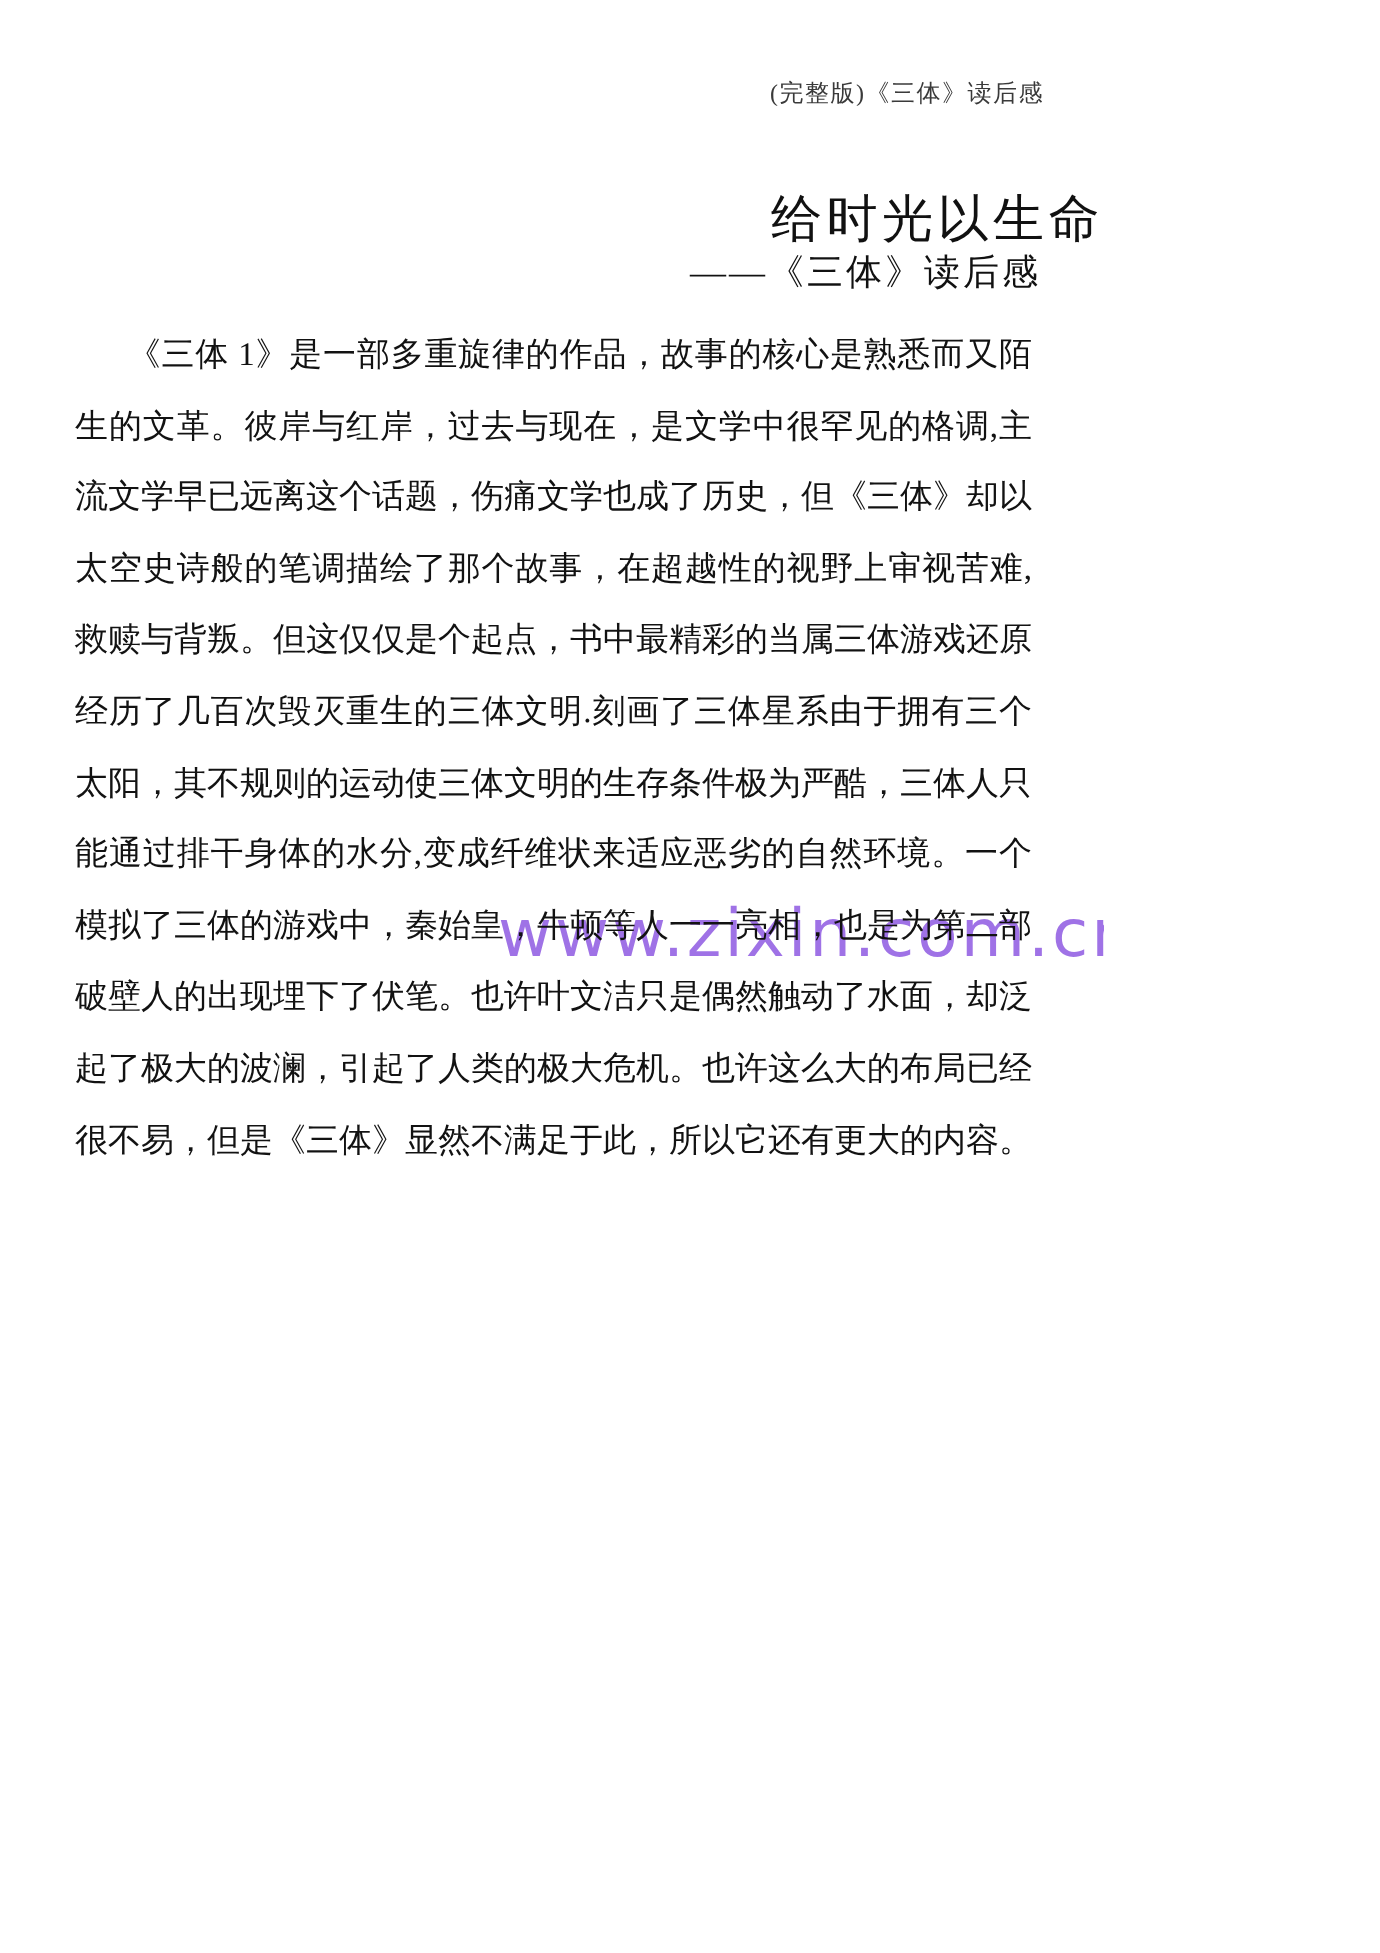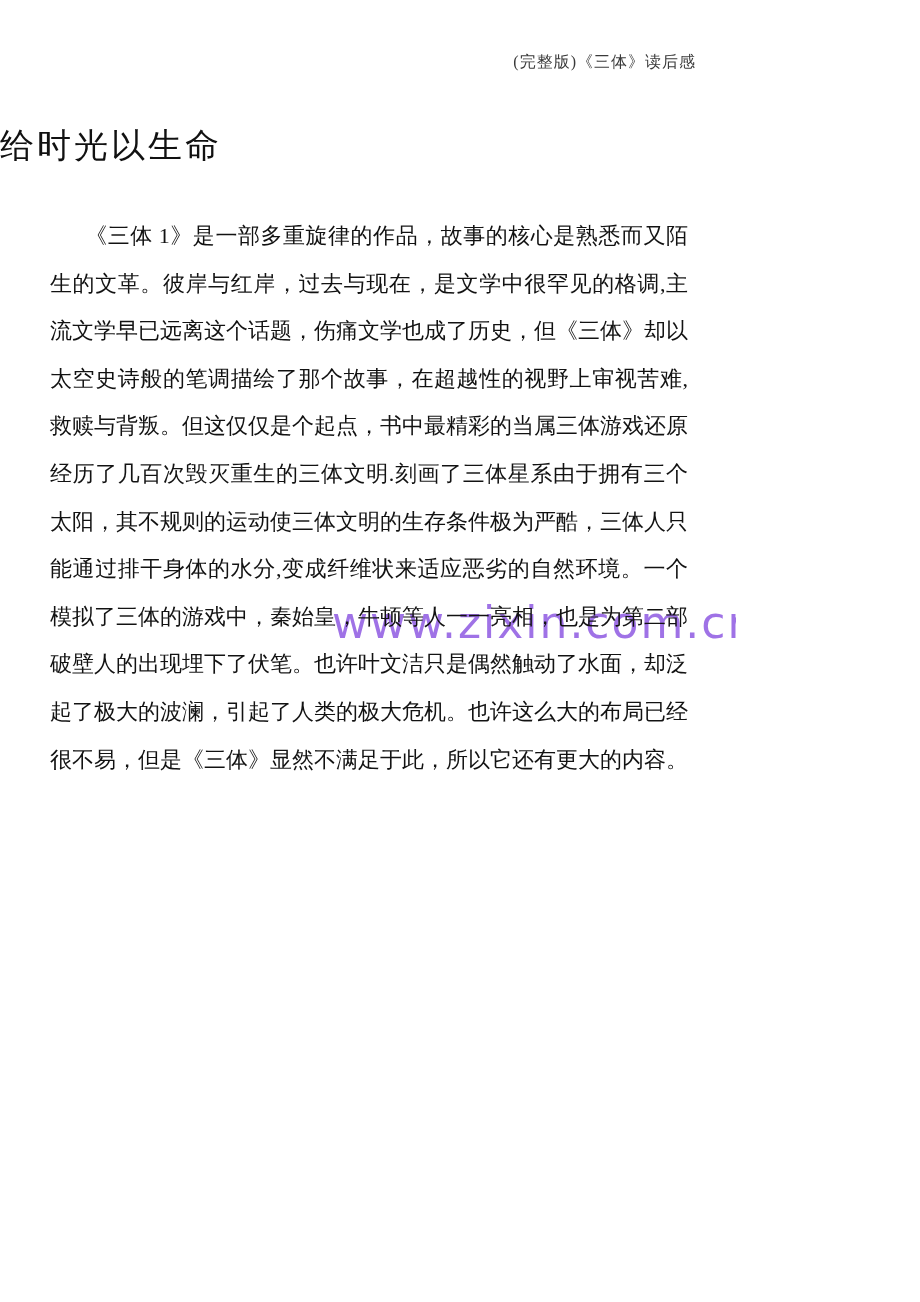--- a/index.html
+++ b/index.html
@@ -24,21 +24,21 @@
     text-align: right;
     font-size: 16px;
     color: #3a3a3a;
     letter-spacing: 1px;
   }
   .doc-title {
     position: absolute;
     top: 100px;
     left: 0;
     width: 100%;
-    text-align: left;
+    text-align: right;
     font-size: 34px;
     font-weight: 400;
     letter-spacing: 3px;
     color: #111111;
   }
   .doc-subtitle {
     position: absolute;
     top: 165px;
     left: 0;
     right: 42px;
@@ -81,20 +81,21 @@
 </style>
 </head>
 <body>
 
 <div class="page">
 
   <div class="doc-header">(完整版)《三体》读后感</div>
 
   <h1 class="doc-title">给时光以生命</h1>
 
+  <div class="doc-subtitle">——《三体》读后感</div>
 
   <div class="watermark">www.zixin.com.cn</div>
 
   <div class="doc-body">
     <p>《三体 1》是一部多重旋律的作品，故事的核心是熟悉而又陌生的文革。彼岸与红岸，过去与现在，是文学中很罕见的格调,主流文学早已远离这个话题，伤痛文学也成了历史，但《三体》却以太空史诗般的笔调描绘了那个故事，在超越性的视野上审视苦难,救赎与背叛。但这仅仅是个起点，书中最精彩的当属三体游戏还原经历了几百次毁灭重生的三体文明.刻画了三体星系由于拥有三个太阳，其不规则的运动使三体文明的生存条件极为严酷，三体人只能通过排干身体的水分,变成纤维状来适应恶劣的自然环境。一个模拟了三体的游戏中，秦始皇，牛顿等人一一亮相，也是为第二部破壁人的出现埋下了伏笔。也许叶文洁只是偶然触动了水面，却泛起了极大的波澜，引起了人类的极大危机。也许这么大的布局已经很不易，但是《三体》显然不满足于此，所以它还有更大的内容。</p>
   </div>
 
 </div>
 
 </body></html>

